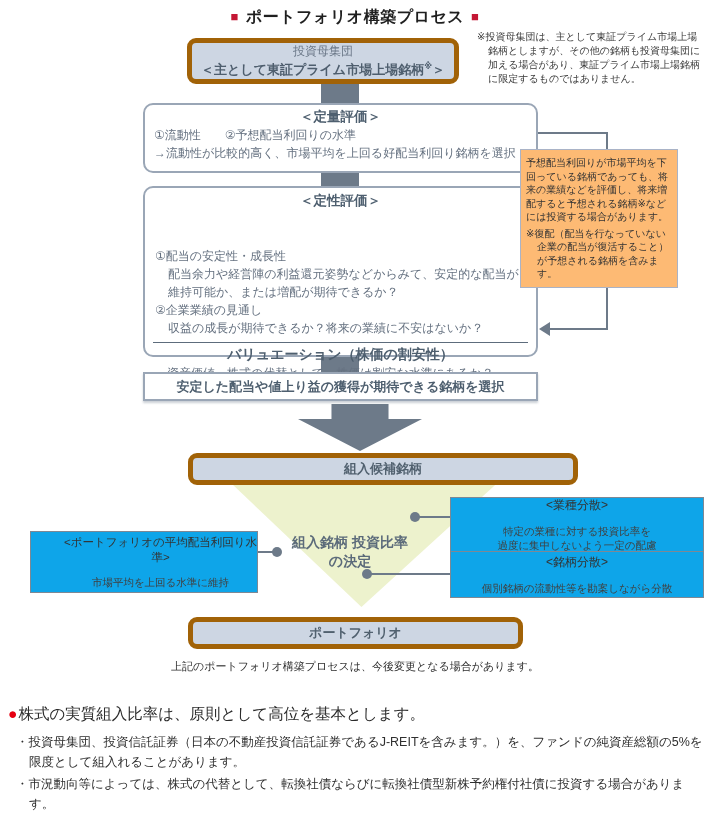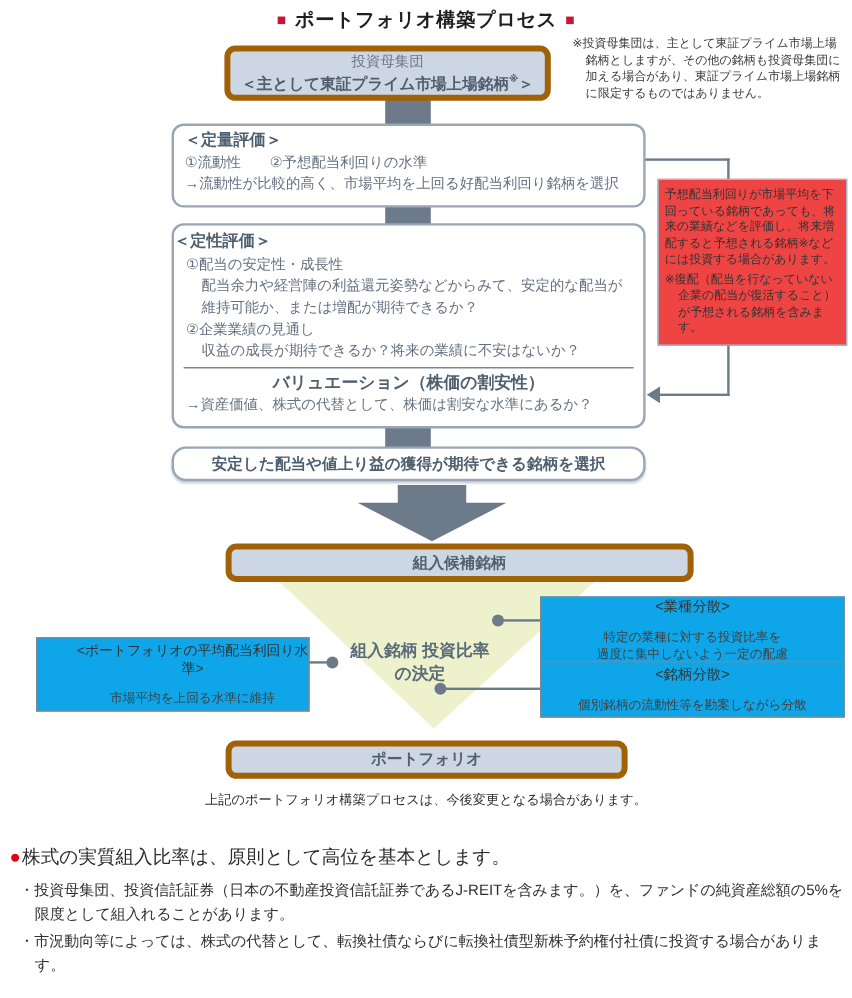--- a/index.html
+++ b/index.html
@@ -20,39 +20,39 @@
   .line { background: #6d7a89; z-index: 1; }
   .dot { width: 10px; height: 10px; border-radius: 50%; background: #6d7a89; z-index: 3; }
 
   .u1 { font-size: 12px; color: #6b7888; }
   .u2 { font-size: 13px; font-weight: bold; color: #4e5e6e; margin-top: 1px; }
   .u2 sup { font-size: 8px; }
 
   .note-top { left: 477px; top: 30px; width: 230px; font-size: 10px; line-height: 1.4; color: #3a3a3a;
               padding-left: 11px; text-indent: -11px; }
 
-  .boxhead { font-weight: bold; font-size: 13.5px; color: #4e5f6f; }
+  .boxhead { text-align: center; font-weight: bold; font-size: 13.5px; color: #4e5f6f; }
   .boxline { font-size: 12px; line-height: 1.5; color: #657180; }
   .indent { padding-left: 13px; }
 
   .divider { border-top: 1px solid #5d6c7c; margin: 5px 8px 3px; }
   .val-head { text-align: center; font-weight: bold; font-size: 14px; color: #4e5f6f; }
 
-  .select-box { background: #fff; border: 2px solid #9aa6b6; border-radius: 12px;
+  .select-box { background: #fff; border: 2px solid #9aa6b6; border-radius: 0;
                 display: flex; align-items: center; justify-content: center;
                 font-size: 13px; font-weight: bold; color: #4e5f6f;
                 box-shadow: 0 2px 2px rgba(140,150,165,0.45); z-index: 2; }
 
   .big-arrow { left: 298px; top: 404px; width: 124px; height: 47px; background: #6d7a89;
                clip-path: polygon(27% 0, 73% 0, 73% 32%, 100% 32%, 50% 100%, 0 32%, 27% 32%); z-index: 1; }
 
   .funnel { left: 212px; top: 465px; width: 305px; height: 142px; background: #edf2cd;
             clip-path: polygon(0 0, 100% 0, 49% 100%); z-index: 0; }
 
-  .side-note { left: 548px; top: 149px; width: 158px; background: #ef4444; border: 1px solid #a9b3c7;
+  .side-note { left: 520px; top: 149px; width: 158px; background: #fdba74; border: 1px solid #a9b3c7;
                padding: 6px 5px; font-size: 10px; line-height: 1.35; color: #333; z-index: 4; }
   .side-note .p2 { margin-top: 3px; padding-left: 11px; text-indent: -11px; }
 
   .arrow-left { width: 0; height: 0; border-top: 7px solid transparent; border-bottom: 7px solid transparent;
                 border-right: 11px solid #6d7a89; z-index: 3; }
 
   .bold-blue { font-weight: bold; font-size: 13px; color: #51616f; }
 
   .decision { left: 268px; top: 533px; width: 164px; text-align: center; font-weight: bold;
               font-size: 14px; line-height: 1.35; color: #5c6b7a; z-index: 2; }
@@ -100,21 +100,21 @@
 
   <div class="abs side-note">
     <div class="p1">予想配当利回りが市場平均を下回っている銘柄であっても、将来の業績などを評価し、将来増配すると予想される銘柄※などには投資する場合があります。</div>
     <div class="p2">※復配（配当を行なっていない企業の配当が復活すること）が予想される銘柄を含みます。</div>
   </div>
 
   <div class="abs bar" style="left:321px; top:171px; width:38px; height:17px;"></div>
 
   <div class="abs whitebox" style="left:143px; top:186px; width:395px; height:171px; padding:4px 0 0;">
     <div class="boxhead">＜定性評価＞</div>
-    <div style="padding:1px 10px 0;">
+    <div style="padding:1px 10px 0;margin-top:36px;">
       <div class="boxline">①配当の安定性・成長性</div>
       <div class="boxline indent">配当余力や経営陣の利益還元姿勢などからみて、安定的な配当が維持可能か、または増配が期待できるか？</div>
       <div class="boxline">②企業業績の見通し</div>
       <div class="boxline indent">収益の成長が期待できるか？将来の業績に不安はないか？</div>
     </div>
     <div class="divider"></div>
     <div class="val-head">バリュエーション（株価の割安性）</div>
     <div class="boxline" style="padding:0 10px;">→資産価値、株式の代替として、株価は割安な水準にあるか？</div>
   </div>
 

